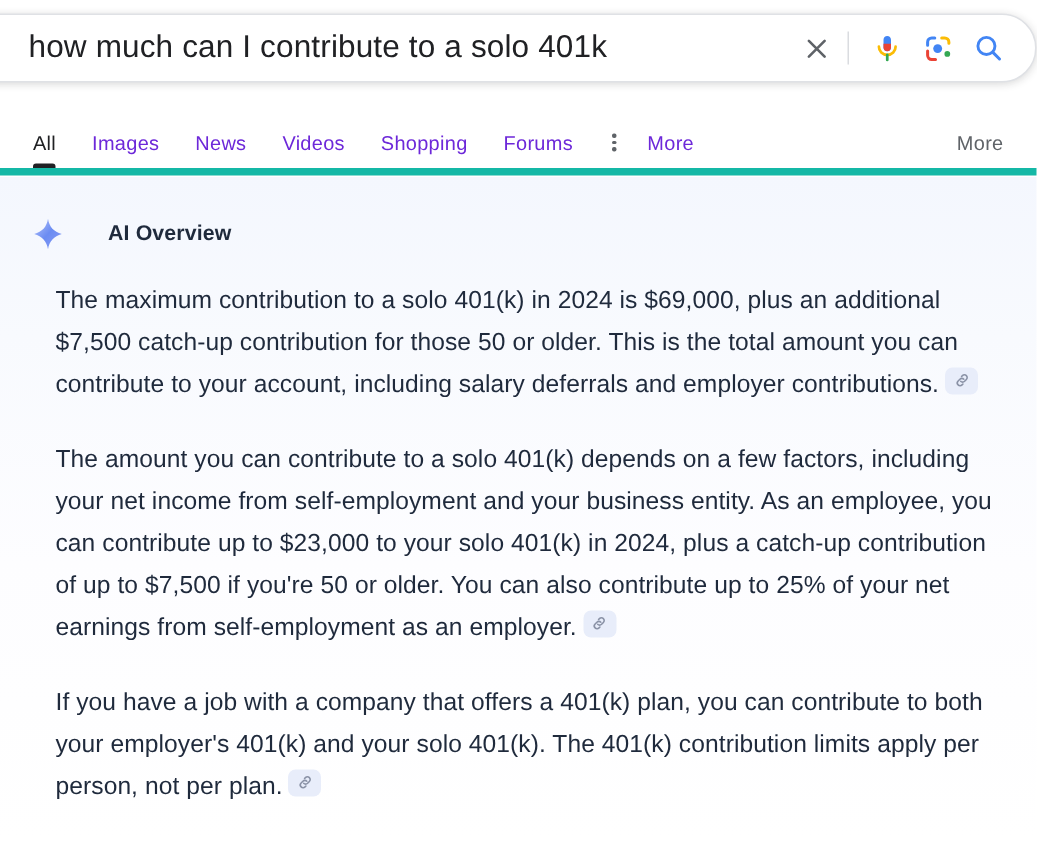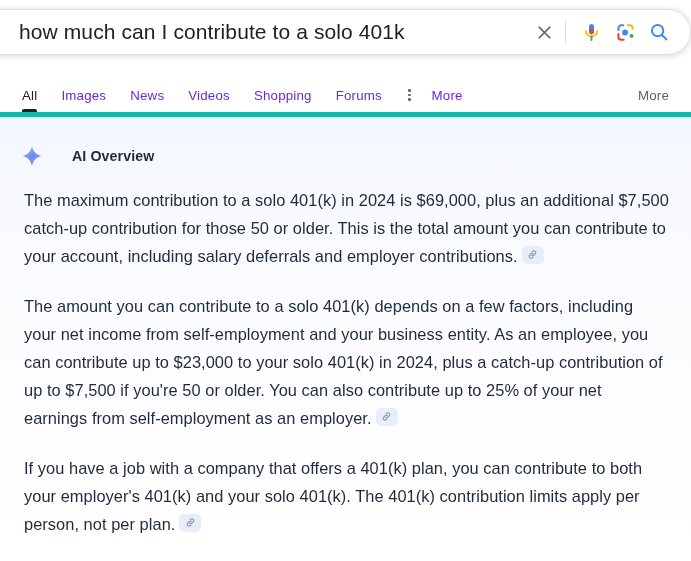--- a/index.html
+++ b/index.html
@@ -119,21 +119,21 @@
     display: flex; align-items: center; gap: 28px;
     margin-bottom: 18px;
   }
   .ai-title {
     font-size: 14.2px;
     font-weight: bold;
     color: #1f2a3c;
     letter-spacing: .1px;
   }
   .ai-body p {
-    margin: 0 0 22px 4px;
+    margin: 0 0 22px 17px;
     font-size: 16.4px;
     line-height: 28px;
     color: #1f2a3c;
     letter-spacing: .05px;
   }
   .cite-chip {
     display: inline-flex;
     align-items: center; justify-content: center;
     width: 22px; height: 18px;
     border-radius: 5px;

